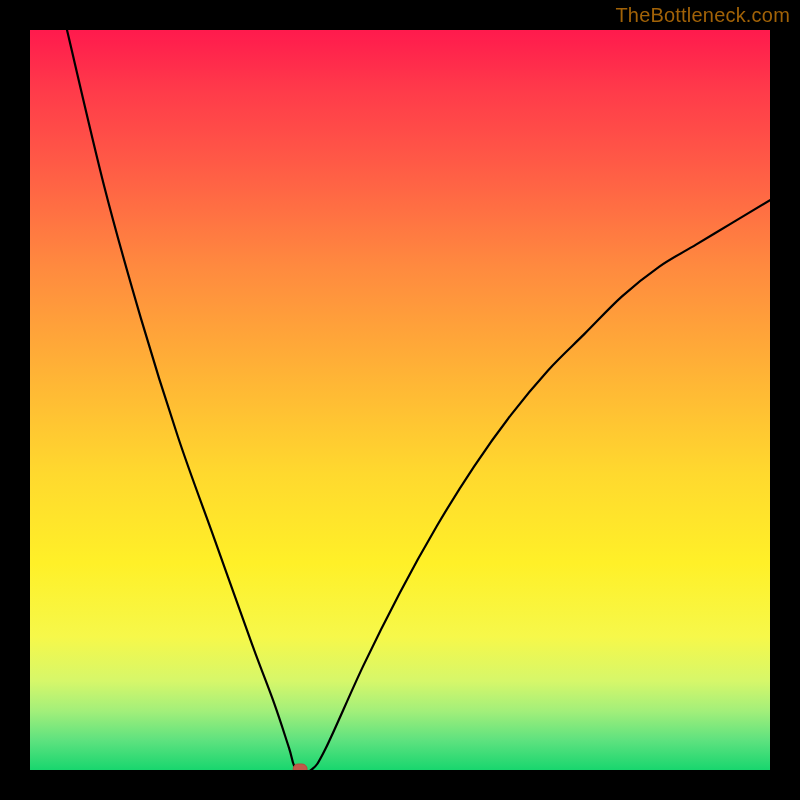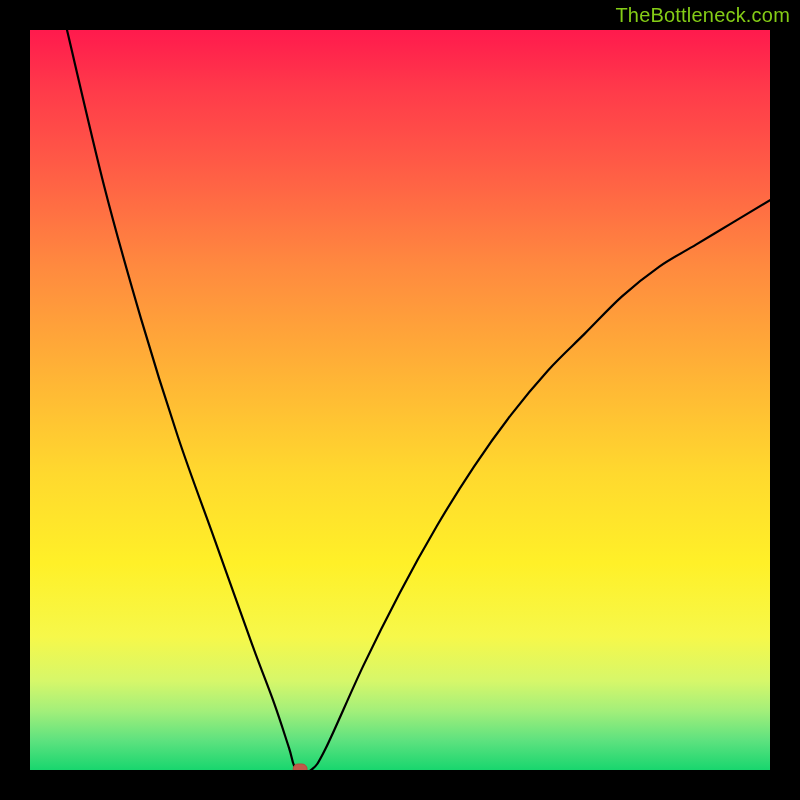--- a/index.html
+++ b/index.html
@@ -39,21 +39,21 @@
       #d6f76a 88%,
       #a3ef7a 92%,
       #5ee27f 96%,
       #18d66e 100%
     );
   }
   .watermark {
     position: absolute;
     top: 4px;
     right: 10px;
-    color: #84cc16;
+    color: #a16207;
     font-size: 20px;
     font-weight: 500;
     letter-spacing: 0.2px;
     user-select: none;
   }
   svg.curve {
     position: absolute;
     top: 0;
     left: 0;
     width: 740px;

